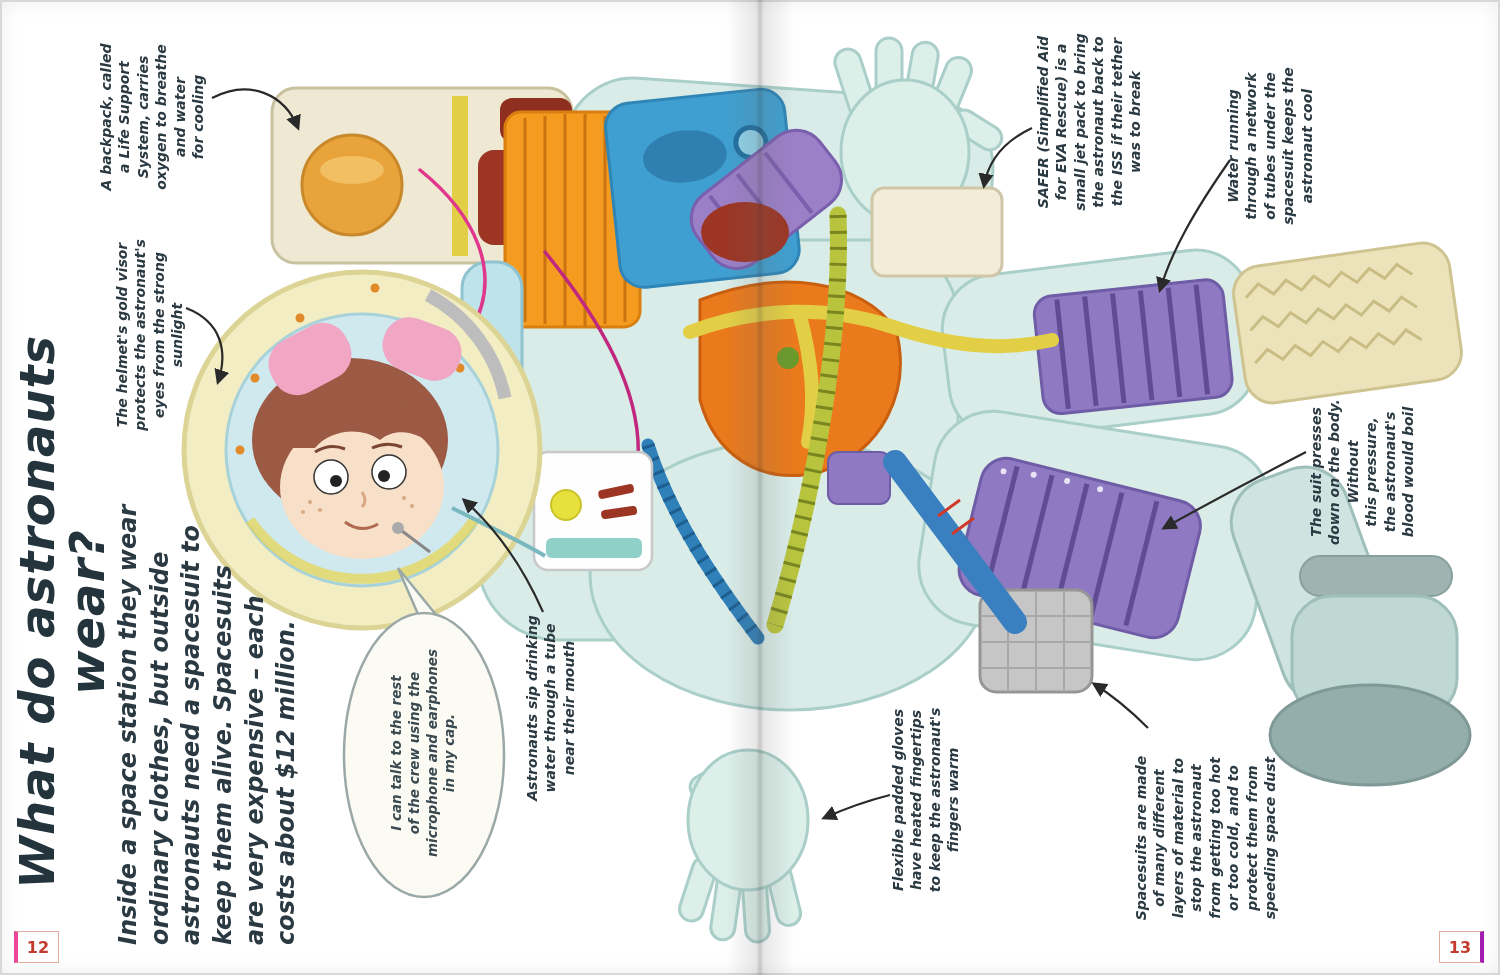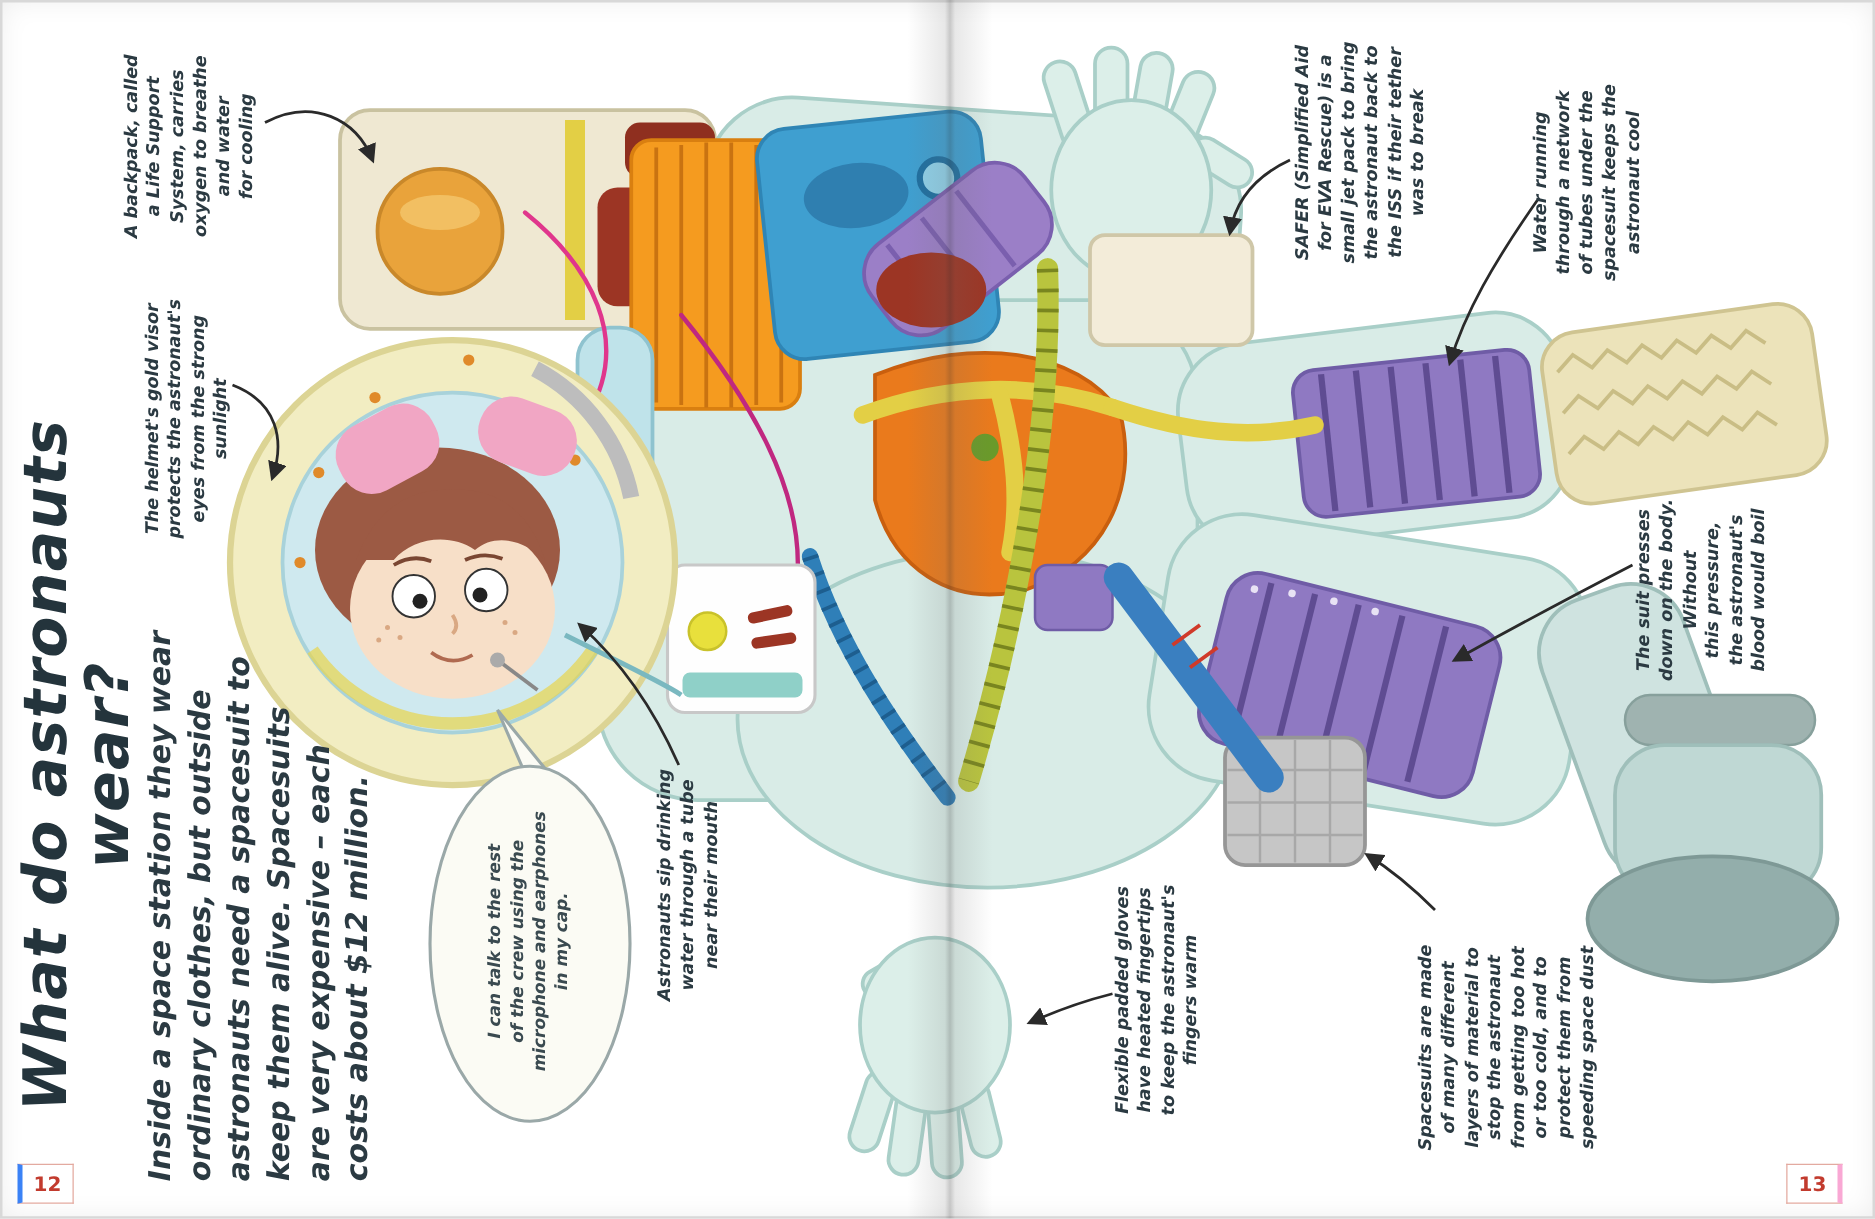--- a/index.html
+++ b/index.html
@@ -21,22 +21,22 @@
   }
   .title{font-size:48px;letter-spacing:1px;color:#24343c;line-height:1.05;}
   .intro{font-size:24px;text-align:left;font-style:italic;color:#2b3a42;}
   .ann{font-size:14px;}
   .bubble-text{font-size:13.5px;color:#3a4a50;}
   .pagenum{
     position:absolute;bottom:12px;z-index:5;width:40px;height:30px;background:#fff;
     display:flex;align-items:center;justify-content:center;
     font-size:16px;font-weight:bold;color:#c23b2e;border:1px solid #e3aaa0;
   }
-  .pagenum.pleft{left:14px;border-left:4px solid #3b82f6;}
-  .pagenum.pright{right:26px;border-right:4px solid #f9a8d4;}
+  .pagenum.pleft{left:14px;border-left:4px solid #ec4899;}
+  .pagenum.pright{right:16px;border-right:4px solid #a21caf;}
 </style>
 </head>
 <body>
 
 <div class="spread">
 
   <svg class="illo" width="1500" height="975" viewBox="0 0 1500 975">
 
     <g fill="#d9ece7" stroke="#a9cfc8" stroke-width="3">
       <rect x="560" y="88" width="430" height="235" rx="70" transform="rotate(4 775 205)"></rect>

